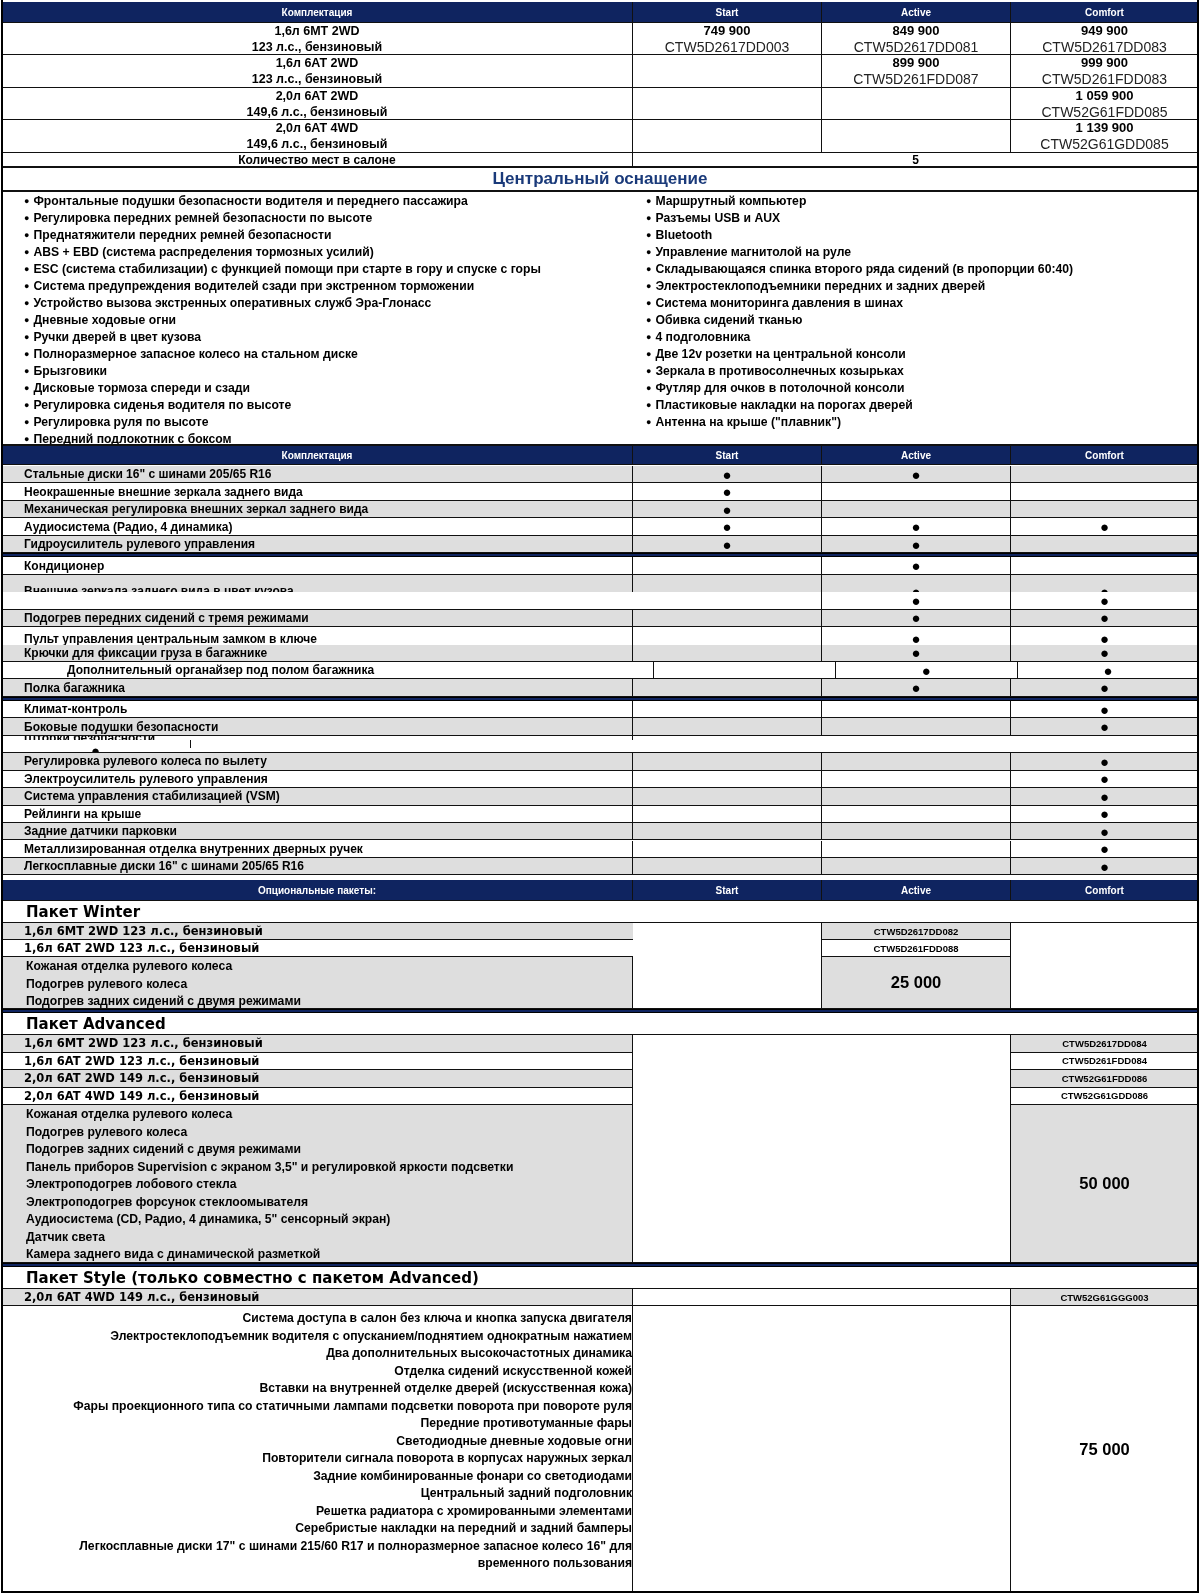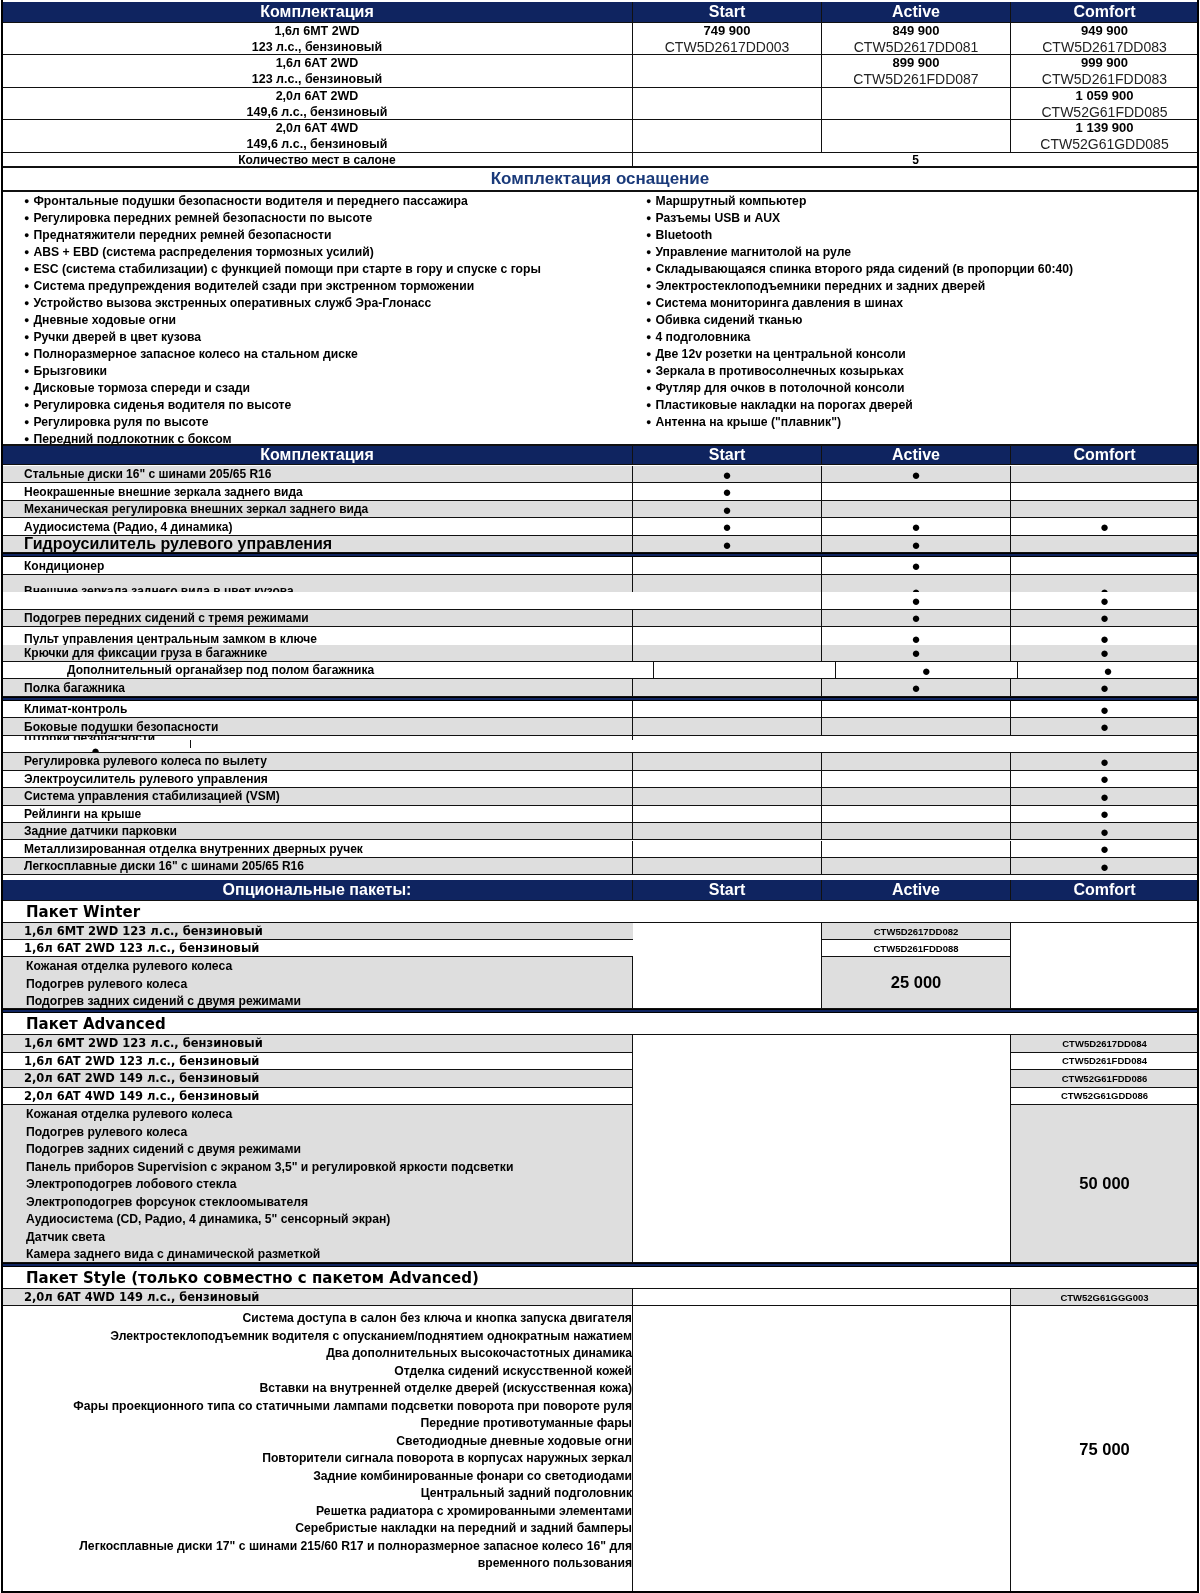--- a/index.html
+++ b/index.html
@@ -6,21 +6,21 @@
   body { width: 1200px; height: 1593px; background: #ffffff; font-family: "Liberation Sans", sans-serif; color: #000; overflow: hidden; }
   #sheet { position: relative; width: 1200px; height: 1593px; }
   .frame { position: absolute; left: 1px; top: 0; width: 1198px; height: 1593px; border-left: 2px solid #000; border-right: 2px solid #000; border-bottom: 2px solid #000; pointer-events: none; }
   .row { position: absolute; left: 2px; width: 1196px; display: flex; border-bottom: 1.5px solid #111; }
   .cell { height: 100%; display: flex; align-items: center; justify-content: center; font-weight: bold; font-size: 12.5px; border-right: 1.5px solid #111; overflow: hidden; white-space: nowrap; }
   .cell:last-child { border-right: none; }
   .c0 { width: 631px; }
   .c1 { width: 189px; }
   .c2 { width: 189px; }
   .c3 { width: 187px; }
-  .navy { background: #0f2460; color: #fff; font-size: 16px; }
+  .navy { background: #0f2460; color: #fff; font-size: 10px; }
   .gray { background: #dedede; }
   .white { background: #fff; }
   .left { justify-content: flex-start; padding-left: 22px; }
   .stack { flex-direction: column; line-height: 16px; }
   .price { font-size: 13px; font-weight: bold; }
   .code { font-size: 14px; font-weight: normal; color: #222; }
   .dot { font-size: 15px; line-height: 1; }
   .sep { position: absolute; left: 2px; width: 1196px; height: 4px; background: #0f2460; border-top: 1px solid #000; border-bottom: 1px solid #000; }
   .std-title { position: absolute; left: 2px; top: 168px; width: 1196px; height: 24px; border-bottom: 2px solid #111; display: flex; align-items: center; justify-content: center; color: #1a3a7a; font-weight: bold; font-size: 17px; }
   .std-col { position: absolute; top: 193px; font-weight: bold; font-size: 12.2px; line-height: 17px; }
@@ -114,21 +114,21 @@
         <span class="price">1 139 900</span>
         <span class="code">CTW52G61GDD085</span>
       </div>
   </div>
 
   <div class="row" style="top:153px;height:15px;border-bottom:2px solid #111;">
     <div class="cell c0 white" style="font-size:12px;">Количество мест в салоне</div>
     <div class="cell white" style="width:565px;font-size:12px;">5</div>
   </div>
 
-  <div class="std-title">Комплектация оснащение</div>
+  <div class="std-title">Центральный оснащение</div>
   <div class="std-col" style="left:24px;" id="std-left">
       <div><span style="font-size:9px;margin-right:4px;vertical-align:1px;">●</span><span>Фронтальные подушки безопасности водителя и переднего пассажира</span></div>
       <div><span style="font-size:9px;margin-right:4px;vertical-align:1px;">●</span><span>Регулировка передних ремней безопасности по высоте</span></div>
       <div><span style="font-size:9px;margin-right:4px;vertical-align:1px;">●</span><span>Преднатяжители передних ремней безопасности</span></div>
       <div><span style="font-size:9px;margin-right:4px;vertical-align:1px;">●</span><span>ABS + EBD (система распределения тормозных усилий)</span></div>
       <div><span style="font-size:9px;margin-right:4px;vertical-align:1px;">●</span><span>ESC (система стабилизации) с функцией помощи при старте в гору и спуске с горы</span></div>
       <div><span style="font-size:9px;margin-right:4px;vertical-align:1px;">●</span><span>Система предупреждения водителей сзади при экстренном торможении</span></div>
       <div><span style="font-size:9px;margin-right:4px;vertical-align:1px;">●</span><span>Устройство вызова экстренных оперативных служб Эра-Глонасс</span></div>
       <div><span style="font-size:9px;margin-right:4px;vertical-align:1px;">●</span><span>Дневные ходовые огни</span></div>
       <div><span style="font-size:9px;margin-right:4px;vertical-align:1px;">●</span><span>Ручки дверей в цвет кузова</span></div>
@@ -196,21 +196,21 @@
           <span class="dot">●</span>
         </div>
         <div class="cell c2 white">
           <span class="dot">●</span>
         </div>
         <div class="cell c3 white">
           <span class="dot">●</span>
         </div>
       </div>
       <div class="row gray" style="top:535.8px;height:17.45px;">
-        <div class="cell c0 left gray" style="font-size:16px;">Гидроусилитель рулевого управления</div>
+        <div class="cell c0 left gray" style="font-size:12px;">Гидроусилитель рулевого управления</div>
         <div class="cell c1 gray">
           <span class="dot">●</span>
         </div>
         <div class="cell c2 gray">
           <span class="dot">●</span>
         </div>
         <div class="cell c3 gray"></div>
       </div>
       <div class="sep" style="top:553.2500000000001px;"></div>
       <div class="row white" style="top:557.3px;height:17.45px;">

